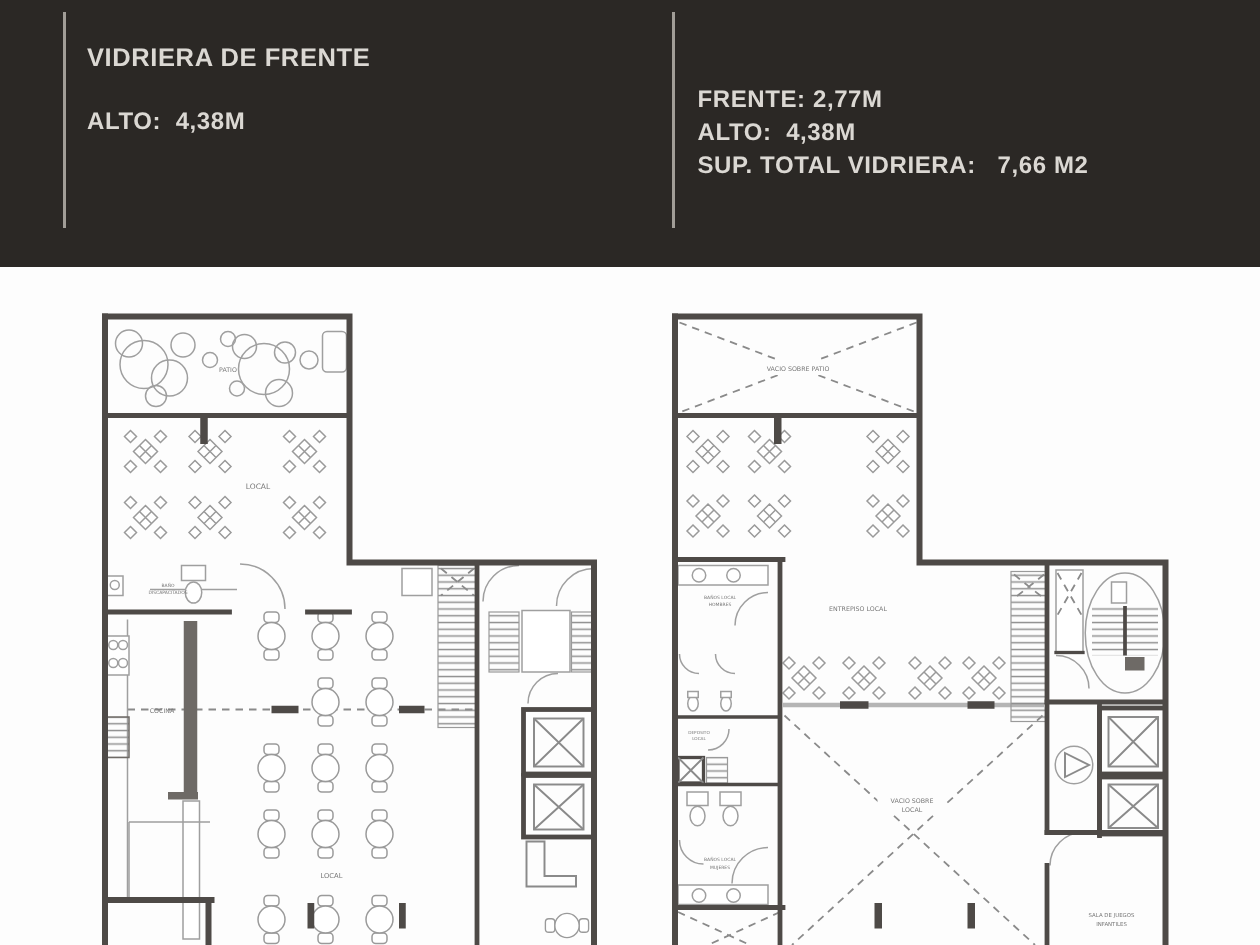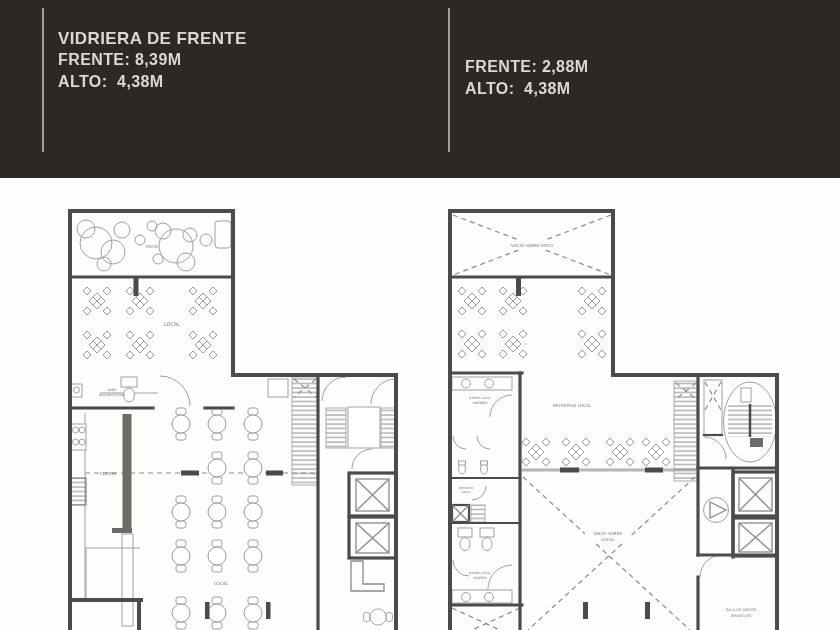--- a/index.html
+++ b/index.html
@@ -31,25 +31,25 @@
 </head>
 <body>
 
 <div class="canvas">
 
   <div class="header-band">
     <div class="deco-line" style="left:42px"></div>
     <div class="deco-line" style="left:448px"></div>
 
     <div class="spec spec-title" style="left:58px;top:29px">VIDRIERA DE FRENTE</div>
-    <div class="spec spec-line" style="left:58px;top:51px">FRENTE: 8,39M</div>
     <div class="spec spec-line" style="left:58px;top:73px">ALTO:  4,38M</div>
 
-    <div class="spec spec-line" style="left:465px;top:58px">FRENTE: 2,88M</div>
+    <div class="spec spec-line" style="left:465px;top:58px">FRENTE: 2,77M</div>
     <div class="spec spec-line" style="left:465px;top:80px">ALTO:  4,38M</div>
+    <div class="spec spec-line" style="left:465px;top:102px">SUP. TOTAL VIDRIERA:   7,66 M2</div>
   </div>
 
   <svg width="840" height="630" viewBox="0 0 840 630" style="position:absolute;left:0;top:0">
     <defs>
       <pattern id="st" width="6" height="4.5" patternUnits="userSpaceOnUse">
         <line x1="0" y1="1" x2="6" y2="1" stroke="#8f8f8f" stroke-width="1"></line>
       </pattern>
 
       <g id="xt" stroke="#9a9a9a" stroke-width="1" fill="#ffffff">
         <path d="M 0 -8 L 8 0 L 0 8 L -8 0 Z"></path>

